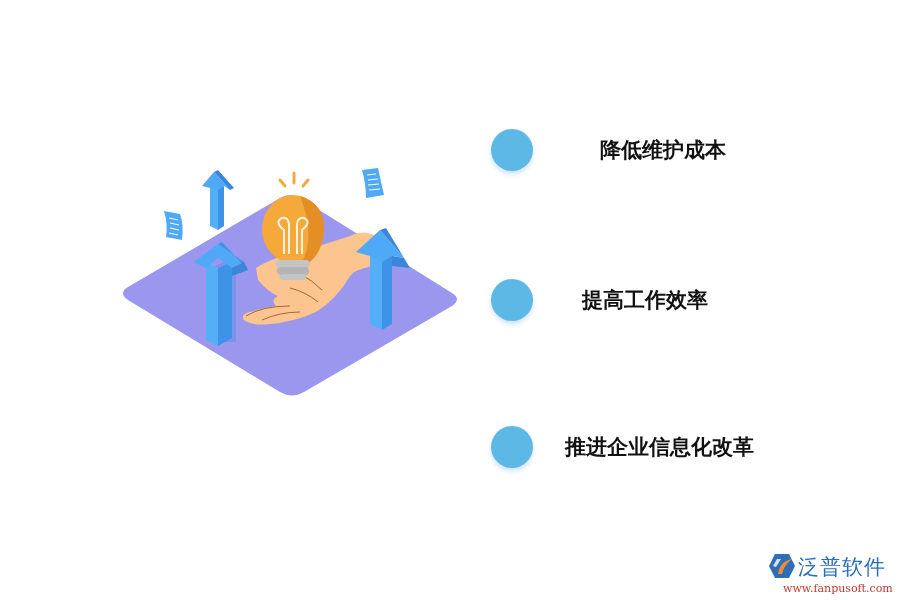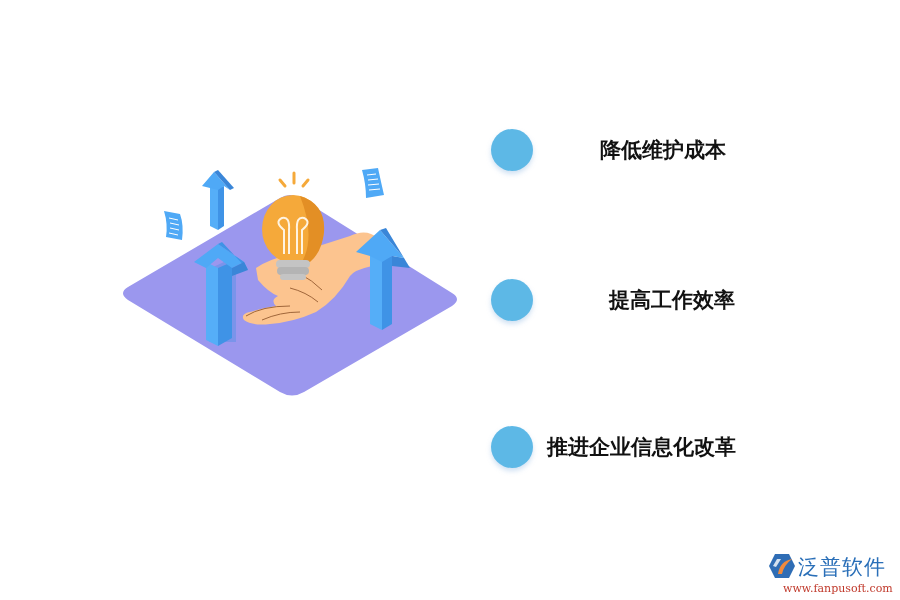--- a/index.html
+++ b/index.html
@@ -16,23 +16,23 @@
     background: #5db8e6;
     box-shadow: 0 3px 5px rgba(120,170,220,0.35);
     flex: 0 0 auto;
   }
   .label {
     font-weight: bold; font-size: 21px; color: #111111; white-space: nowrap;
   }
   #p1 { left: 491px; top: 129px; }
   #p1 .label { margin-left: 48px; padding-left: 19px; }
   #p2 { left: 491px; top: 279px; }
-  #p2 .label { margin-left: 76px; }
+  #p2 .label { margin-left: 49px; }
   #p3 { left: 491px; top: 426px; }
-  #p3 .label { margin-left: 14px; }
+  #p3 .label { margin-left: 32px; }
   .brand {
     position: absolute; left: 768px; top: 552px; width: 130px; height: 46px;
   }
   .brand-name {
     position: absolute; left: 30px; top: 1px; font-size: 21px; color: #2a6fb8;
     font-family: "DejaVu Sans", sans-serif; letter-spacing: 1px; white-space: nowrap;
   }
   .brand-url {
     position: absolute; left: 3px; top: 30px; font-size: 11px; color: #c0392b;
     font-family: "DejaVu Serif", "Liberation Serif", serif; white-space: nowrap; margin-left: 12px;

